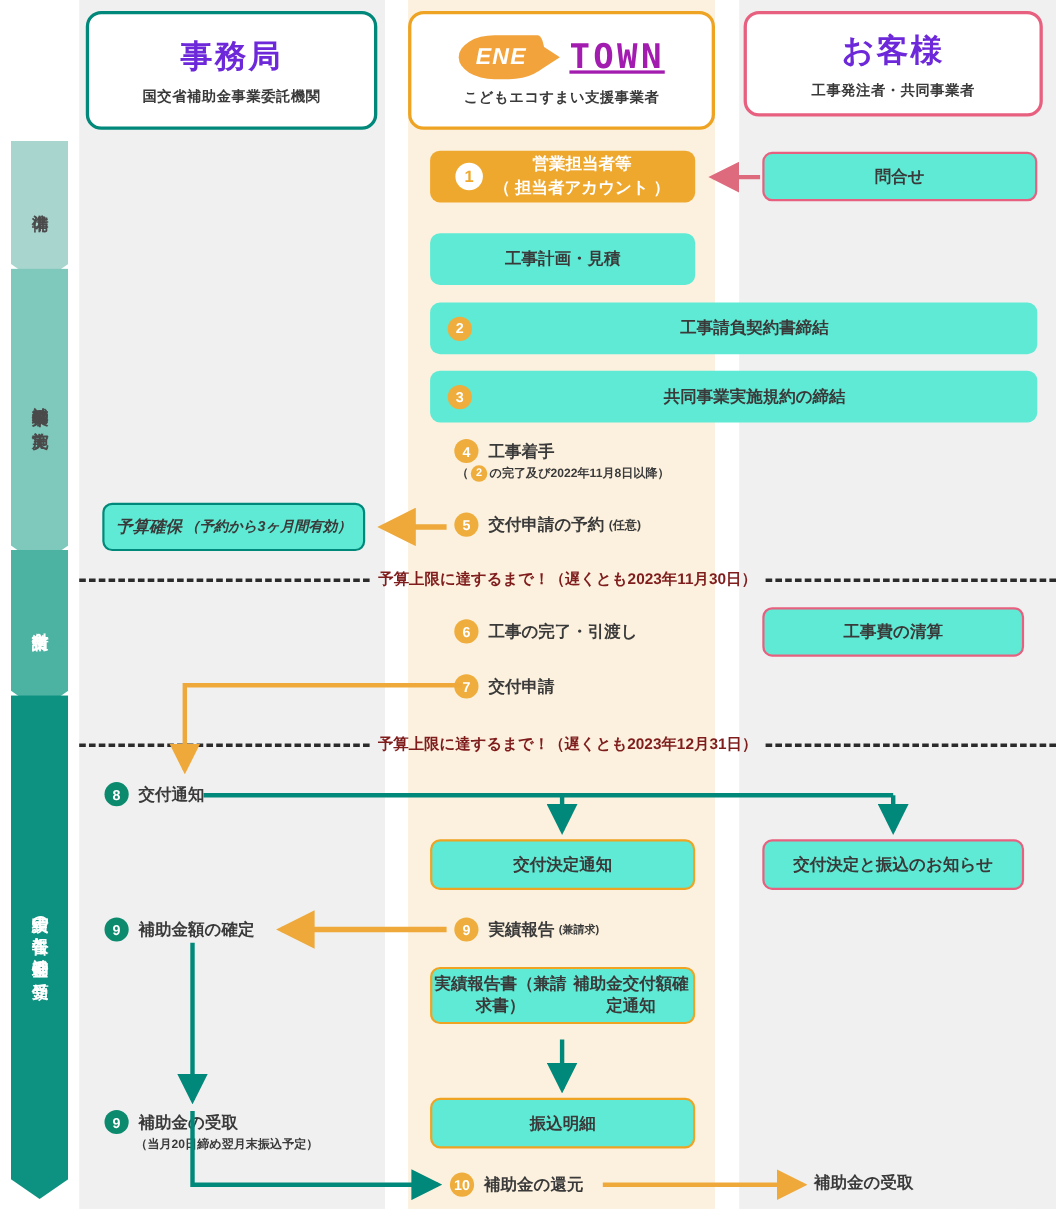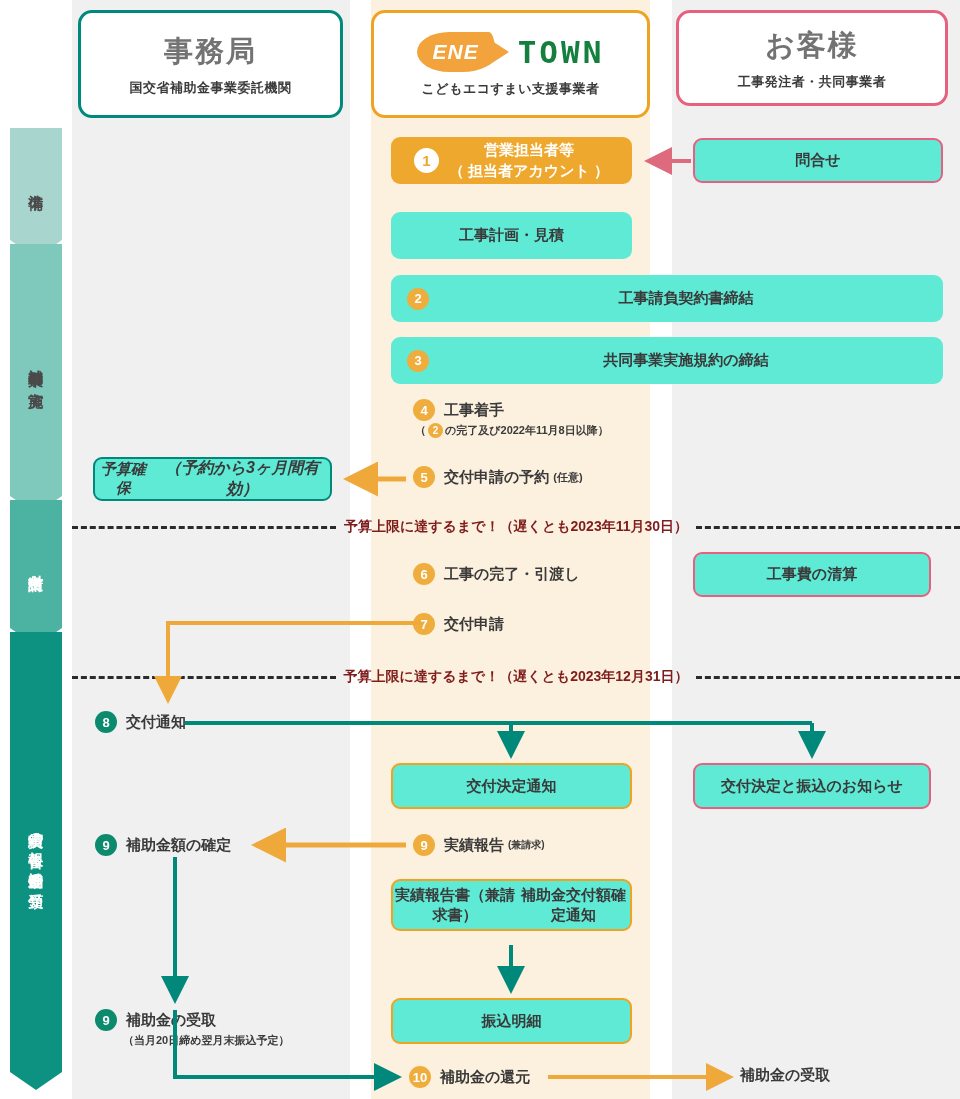--- a/index.html
+++ b/index.html
@@ -37,39 +37,39 @@
     text-align:center;
     display:flex;align-items:center;justify-content:center;
   }
 
   
   .hdr{
     position:absolute;background:#ffffff;border-radius:14px;
     display:flex;flex-direction:column;align-items:center;justify-content:center;
     box-sizing:border-box;
   }
-  .hdr .t1{font-size:29px;letter-spacing:2px;color:#737373;}
+  .hdr .t1{font-size:29px;letter-spacing:2px;color:#6d28d9;}
   .hdr .t2{font-size:13px;margin-top:7px;color:#3a3a3a;letter-spacing:0.5px;}
   .hdr-left{left:78px;top:10px;width:265px;height:108px;border:3px solid #00887a;}
   .hdr-center{left:371px;top:10px;width:279px;height:108px;border:3px solid #eea322;}
   .hdr-right{left:676px;top:10px;width:272px;height:96px;border:3px solid #e8607f;}
 
   
   .logo{display:flex;align-items:center;justify-content:center;height:42px;}
   .logo .ene{
     position:relative;width:78px;height:40px;background:#f2a33c;
     border-radius:50% 10% 50% 50%/60% 50% 50% 60%;
     display:flex;align-items:center;justify-content:center;
     color:#ffffff;font-size:21px;letter-spacing:1px;font-style:italic;
   }
   .logo .tri{
     width:0;height:0;border-top:13px solid transparent;border-bottom:13px solid transparent;
     border-left:20px solid #f2a33c;margin-left:-6px;
   }
-  .logo .town{font-size:31px;color:#15803d;letter-spacing:3px;margin-left:9px;font-family:"DejaVu Sans Mono",monospace;}
+  .logo .town{font-size:31px;color:#a21caf;letter-spacing:3px;margin-left:9px;font-family:"DejaVu Sans Mono",monospace;text-decoration:underline;}
 
   
   .box{
     position:absolute;background:#5eead4;border-radius:9px;
     display:flex;align-items:center;justify-content:center;
     box-sizing:border-box;font-size:15px;color:#3a3a3a;text-align:center;
   }
   .box.orange{border:2px solid #eea322;}
   .box.pink{border:2px solid #e8607f;}
   .box.teal{border:2px solid #00887a;}
@@ -177,21 +177,21 @@
     </div>
     <div class="line2" style="display:flex;align-items:center;gap:2px;">
       <span>（</span>
       <span class="badge sm">2</span>
       <span>の完了及び2022年11月8日以降）</span>
     </div>
   </div>
 
   <div class="box teal" style="left:93px;top:457px;width:239px;height:44px;gap:3px;font-style:italic;">
     <span>予算確保</span>
-    <span style="font-size:16px;">（予約から3ヶ月間有効）</span>
+    <span style="font-size:13px;">（予約から3ヶ月間有効）</span>
   </div>
 
   <div class="step" style="left:413px;top:466px;">
     <span class="badge o">5</span>
     <span>交付申請の予約</span>
     <span class="sub" style="margin-left:-5px;">(任意)</span>
   </div>
 
   <div class="dash" style="top:518px;">
     <span class="ln"></span>

